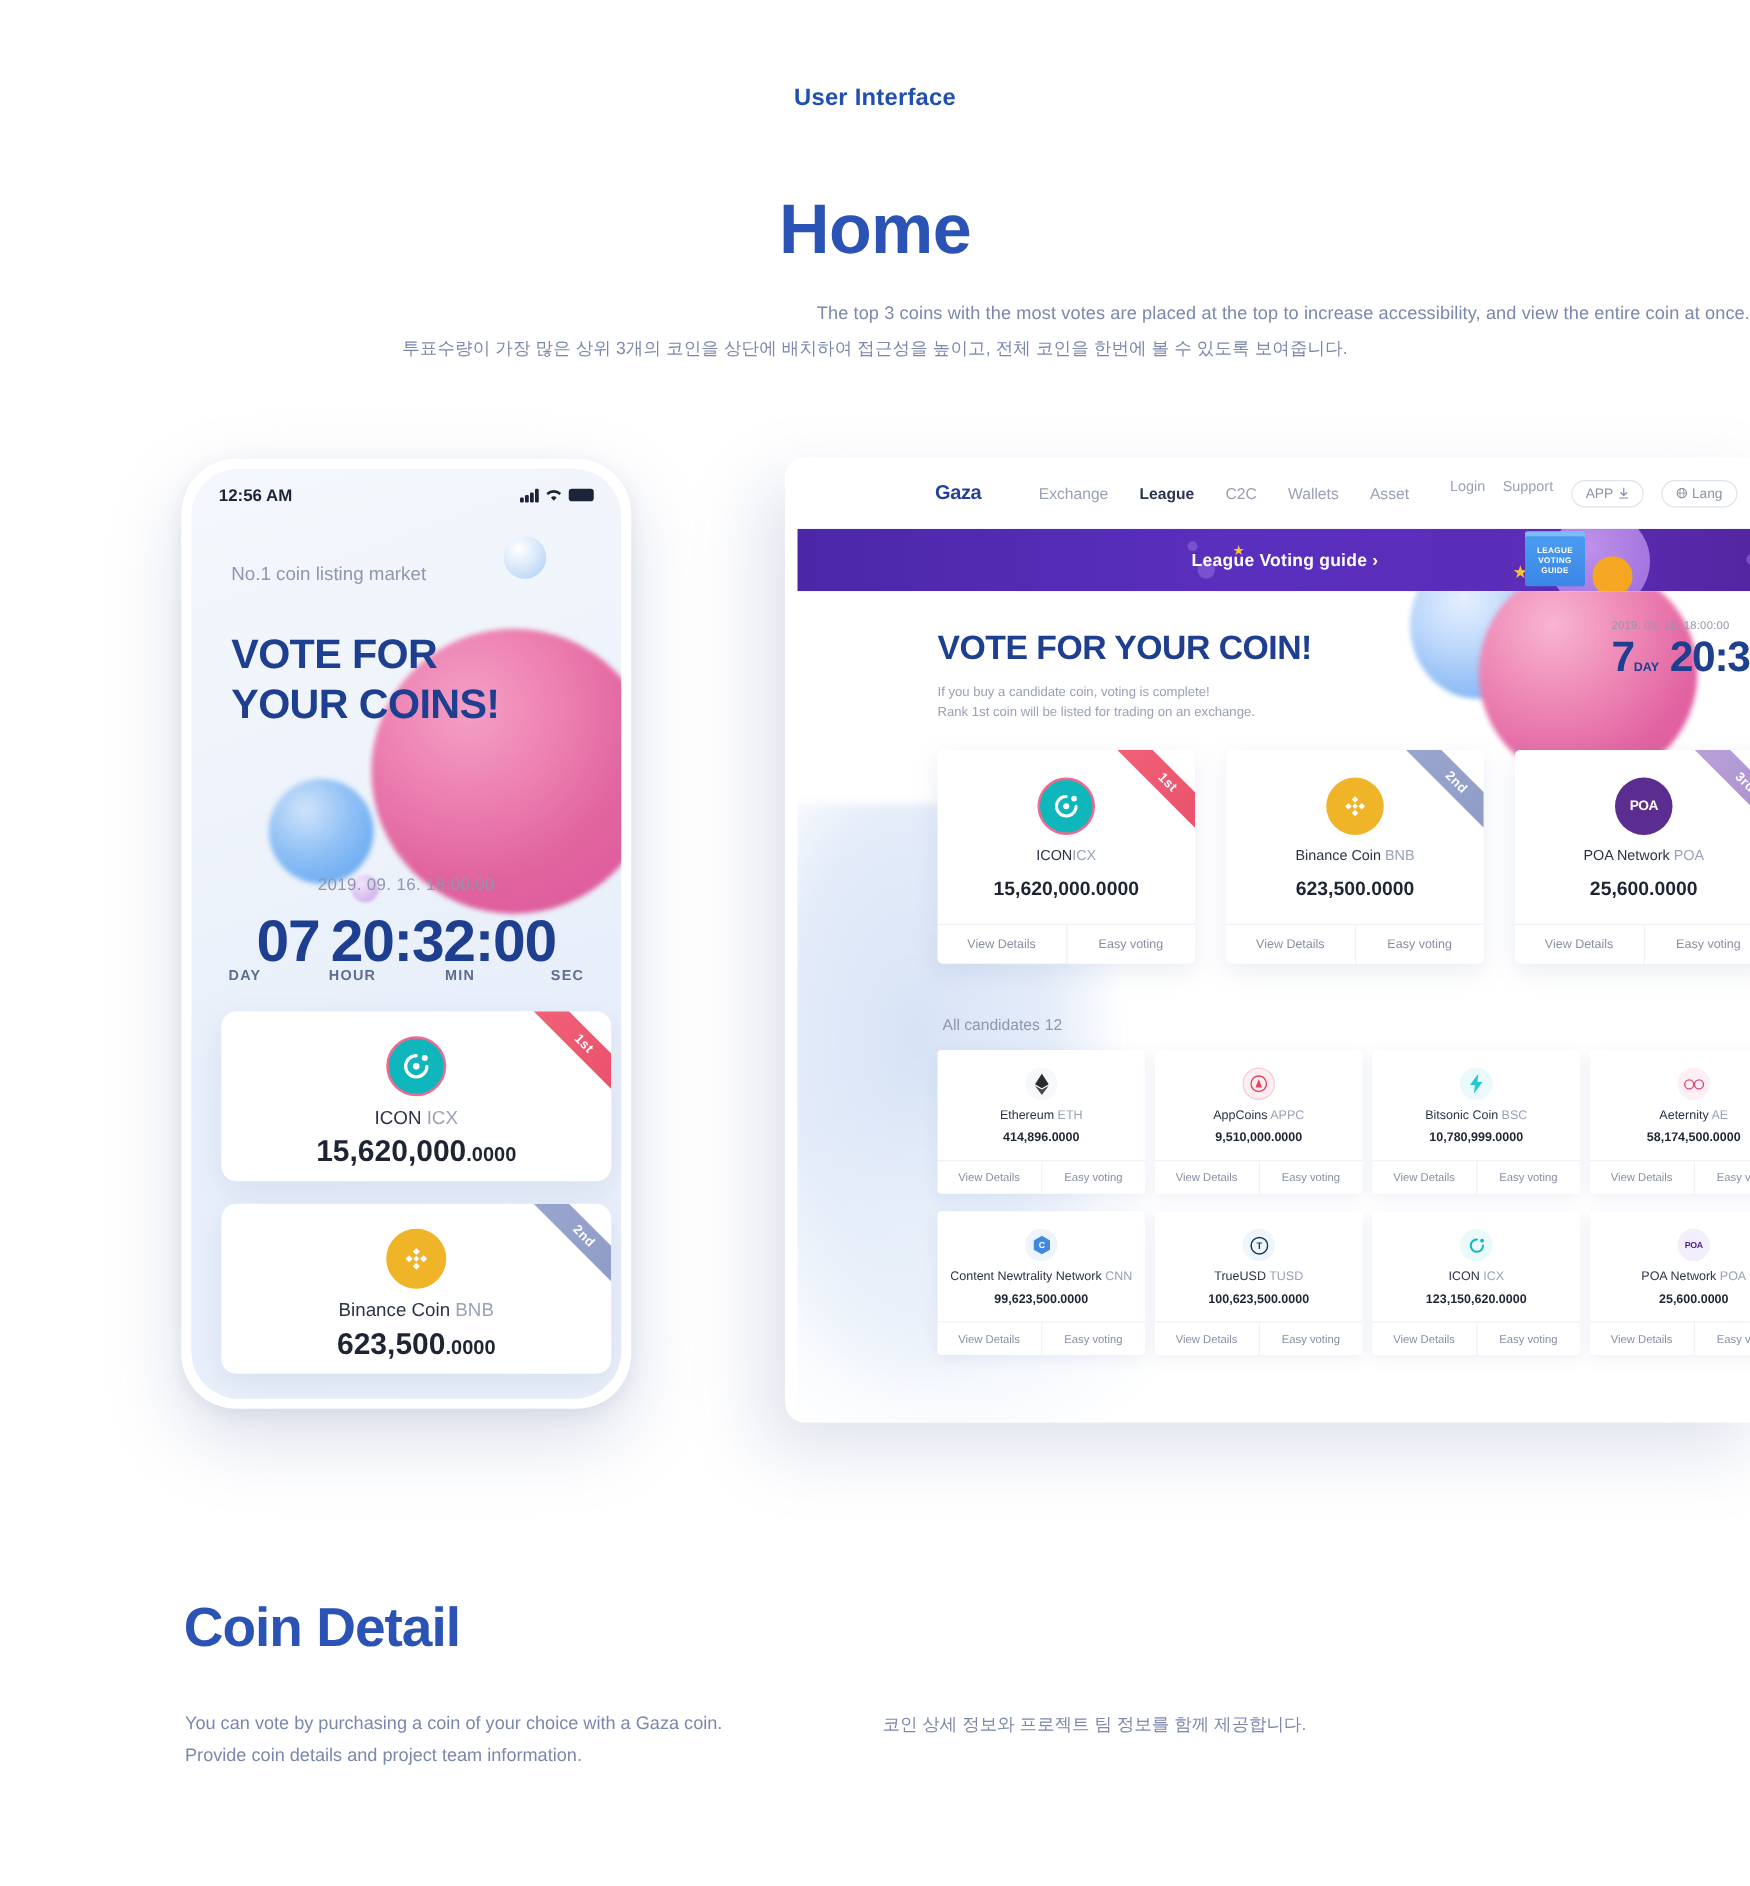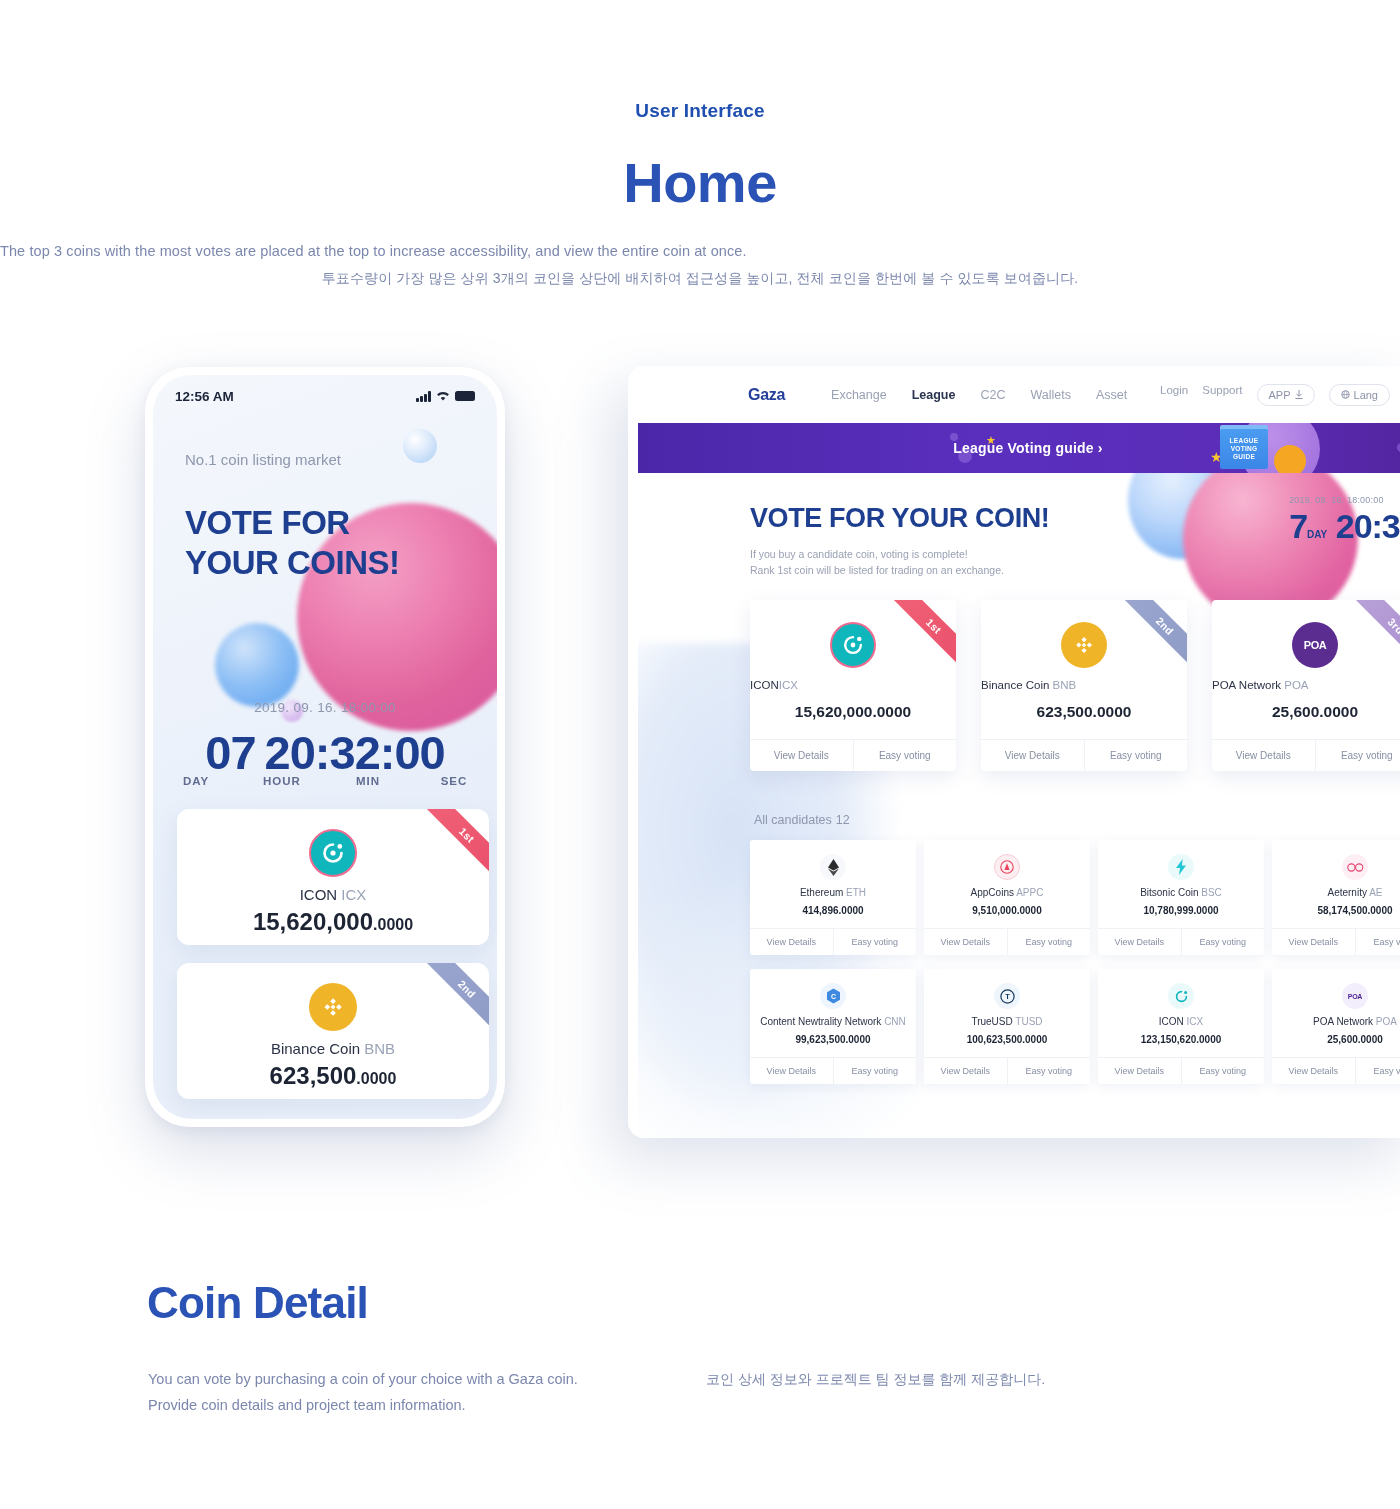--- a/index.html
+++ b/index.html
@@ -7,31 +7,31 @@
     width: 1400px;
     height: 1509px;
     background: #ffffff;
     font-family: "Liberation Sans", sans-serif;
     overflow: hidden;
   }
   .page { position: relative; width: 1400px; height: 1509px; background:#fff; }
 
   
   .eyebrow {
-    position: absolute; top: 100px; left: 0; width: 1400px;
+    position: absolute; top: 68px; left: 0; width: 1400px;
     text-align: center; font-size: 19px; font-weight: 700;
     color: #1f4fb0; letter-spacing: .2px;
   }
   .big-title {
     position: absolute; top: 150px; left: 0; width: 1400px;
     text-align: center; font-size: 56px; font-weight: 700;
     color: #2a53b5; letter-spacing: -0.5px;
   }
   .sub-en {
-    position: absolute; top: 243px; left:0; width:1400px; text-align:left;
+    position: absolute; top: 243px; left:0; width:1400px; text-align:right;
     font-size: 14.5px; color:#7b87ad; letter-spacing:.1px;
   }
   .sub-ko {
     position: absolute; top: 270px; left:0; width:1400px; text-align:center;
     font-size: 14px; color:#7b87ad; letter-spacing:.1px;
   }
 
   
   .phone {
     position:absolute; left:145px; top:367px; width:360px; height:760px;
@@ -216,21 +216,21 @@
   .top3 { position:relative; display:flex; gap:25px; padding:22px 0 0 112px; }
   .dk-card {
     position:relative; width:210px; background:#fff; border-radius:4px;
     box-shadow: 0 6px 20px rgba(110,130,175,.14); overflow:hidden;
   }
   .dk-card .body { padding:22px 0 18px; }
   .dk-card .logo {
     width:46px;height:46px;border-radius:50%;margin:0 auto;
     display:flex;align-items:center;justify-content:center;
   }
-  .dk-card .cname { text-align:left; margin-top:11px; font-size:11.5px; color:#2c3347; }
+  .dk-card .cname { text-align:center; margin-top:11px; font-size:11.5px; color:#2c3347; }
   .dk-card .cname .tick { color:#9aa2b6; }
   .dk-card .camt { text-align:center; margin-top:12px; font-size:15.5px; font-weight:800; color:#1d2433; }
   .dk-card .acts { display:flex; border-top:1px solid #eef1f6; }
   .dk-card .acts a {
     flex:1; text-align:center; padding:10px 0; font-size:10px; color:#878fa3; text-decoration:none;
   }
   .dk-card .acts a + a { border-left:1px solid #eef1f6; }
 
   .allc { position:relative; padding: 42px 0 0 112px; }
   .allc h3 { font-size:12.5px; font-weight:700; color:#2b3450; }

